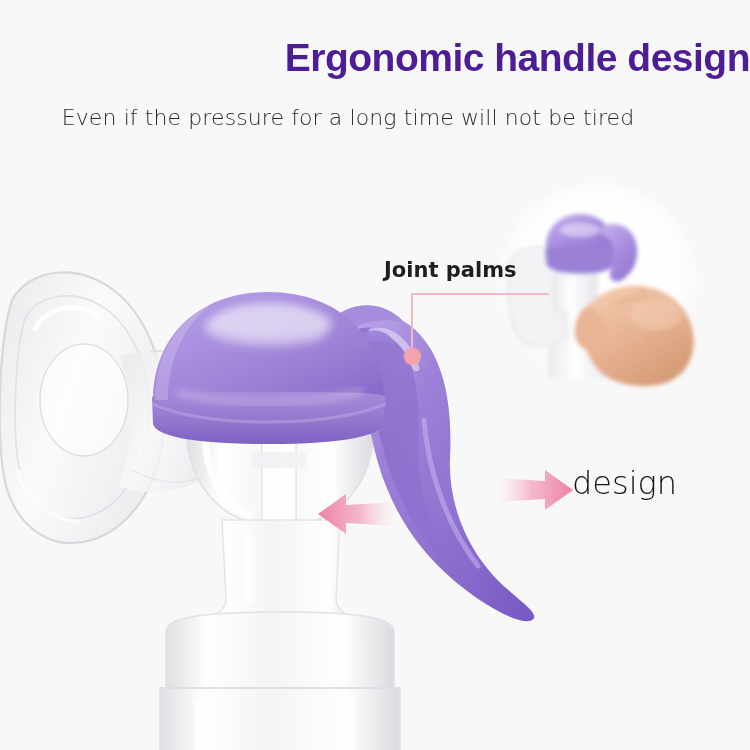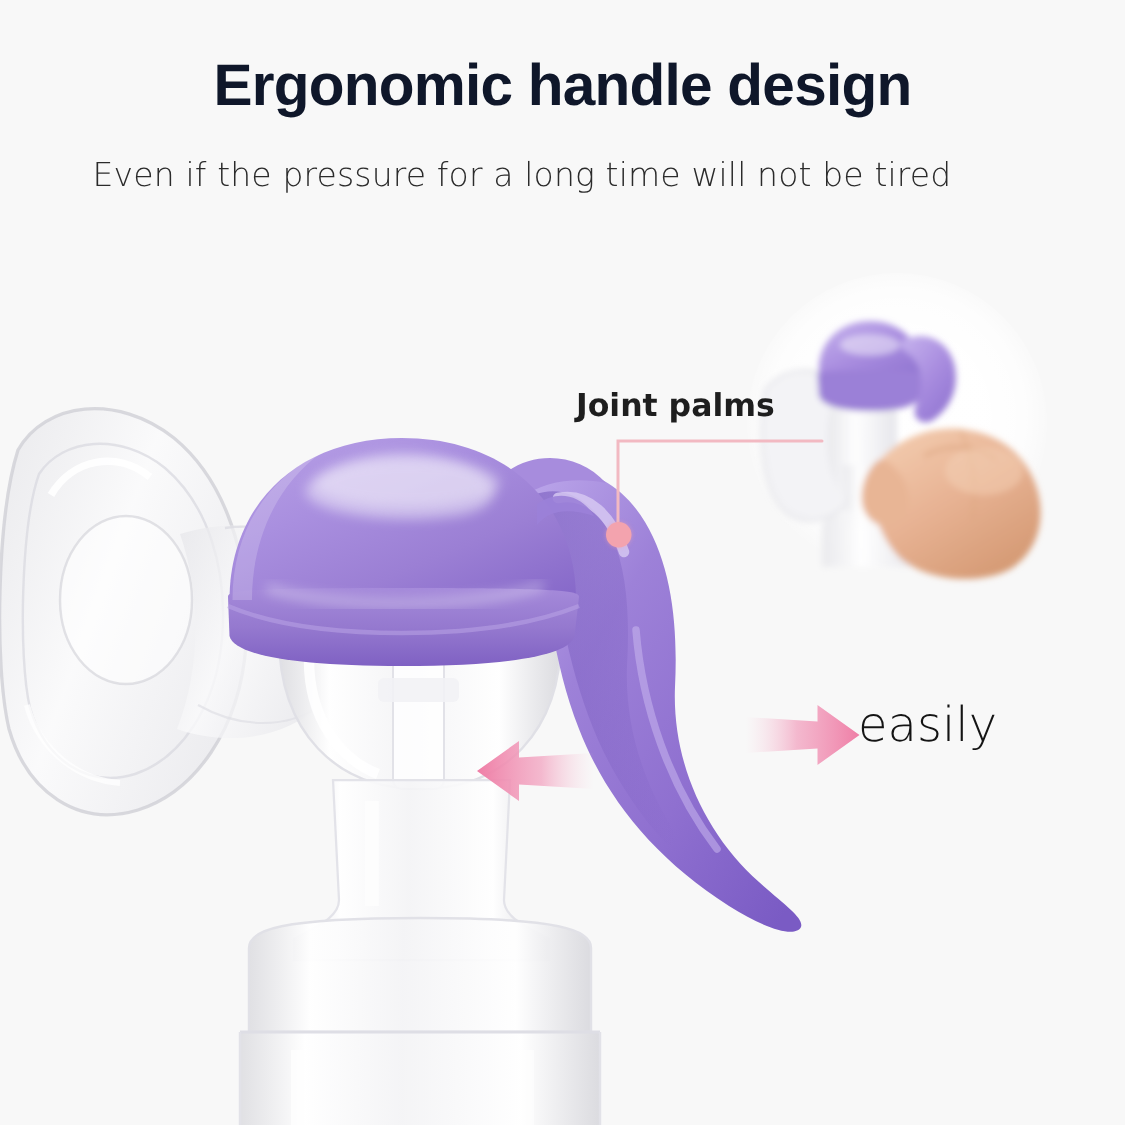--- a/index.html
+++ b/index.html
@@ -20,25 +20,25 @@
     background: #f8f8f8;
     overflow: hidden;
   }
 
   
   .headline {
     position: absolute;
     top: 36px;
     left: 0;
     width: 750px;
-    text-align: center;
+    text-align: right;
     font-size: 39px;
     font-weight: bold;
     letter-spacing: -0.5px;
-    color: #0f172a;
+    color: #4c1d95;
     font-family: "Liberation Sans", sans-serif;
     white-space: nowrap;
   }
   .subheadline {
     position: absolute;
     top: 105px;
     left: 0;
     width: 696px;
     text-align: center;
     font-size: 22px;
@@ -323,18 +323,18 @@
     <defs>
       <linearGradient id="gArrowR" x1="0" y1="0" x2="1" y2="0">
         <stop offset="0" stop-color="#f8d3e0" stop-opacity="0"></stop>
         <stop offset="0.45" stop-color="#f2a3c0" stop-opacity="0.75"></stop>
         <stop offset="1" stop-color="#ef7ea6" stop-opacity="1"></stop>
       </linearGradient>
     </defs>
     <path d="M 76 24 L 48 4 L 48 15 L 0 12 L 0 36 L 48 33 L 48 44 Z" fill="url(#gArrowR)"></path>
   </svg>
 
-  <div class="easily">easily</div>
+  <div class="easily">design</div>
 
   <div class="headline">Ergonomic handle design</div>
   <div class="subheadline">Even if the pressure for a long time will not be tired</div>
 
 </div>
 
 </body></html>

